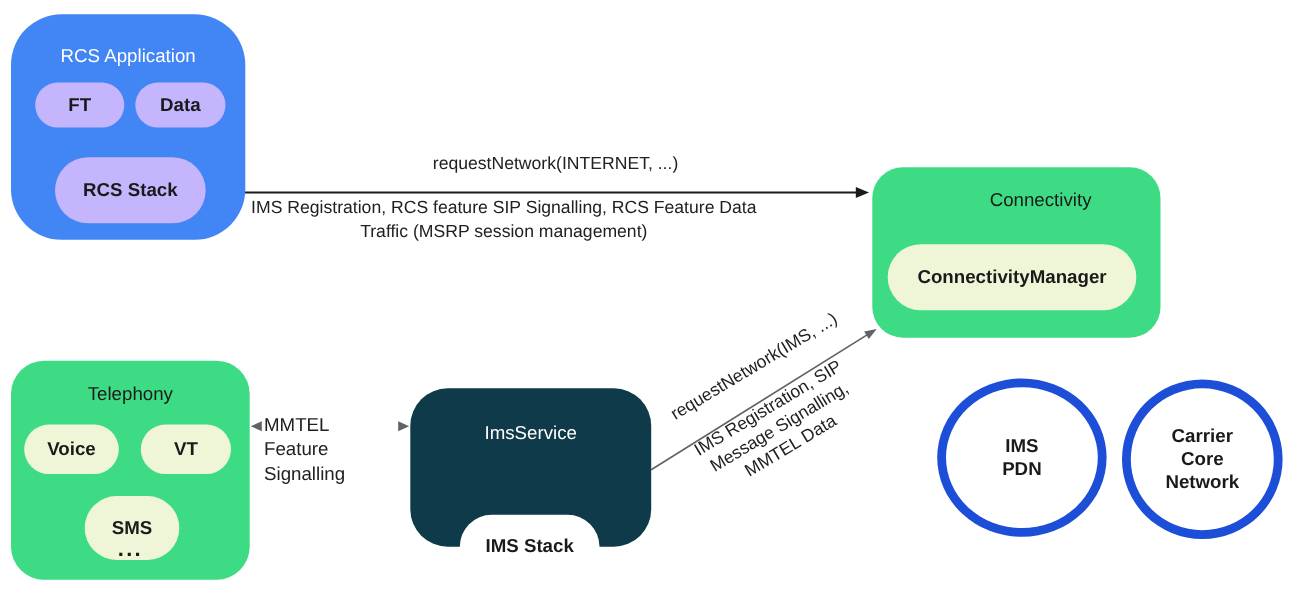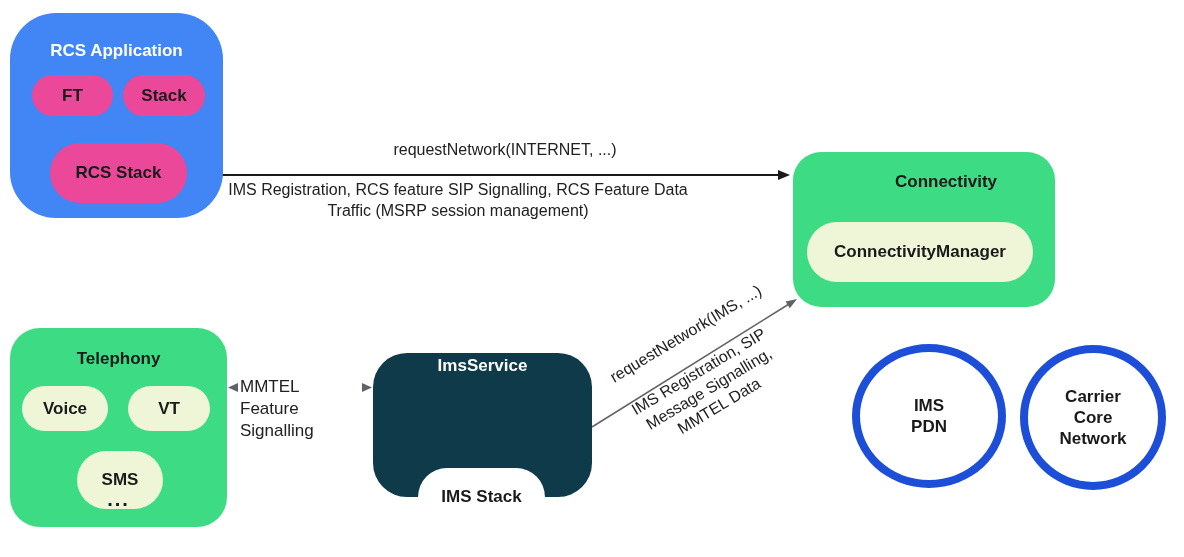--- a/index.html
+++ b/index.html
@@ -2,47 +2,47 @@
 <html><head>
 <meta charset="utf-8">
 <style>
   html,body { margin:0; padding:0; background:#ffffff; }
   .stage {
     position:relative; width:1184px; height:557px; background:#ffffff;
     font-family:"Liberation Sans", sans-serif; overflow:hidden; color:#1a1a1a;
   }
   .overlay { position:absolute; left:0; top:0; pointer-events:none; }
   .box { position:absolute; box-sizing:border-box; }
-  .box-title { position:absolute; left:0; right:0; text-align:center; font-weight:bold; font-size:17px; }
+  .box-title { position:absolute; left:0; right:0; text-align:center; font-weight:normal; font-size:17px; }
   .pill {
     position:absolute; display:flex; align-items:center; justify-content:center;
     font-weight:bold; font-size:17px; border-radius:999px; color:#1a1a1a; white-space:nowrap;
   }
   
   .rcs-box { left:10px; top:13px; width:213px; height:205px; background:#4285F4; border-radius:46px; }
   .rcs-box .box-title { top:28px; color:#ffffff; }
-  .pill-blue { background:#ec4899; }
+  .pill-blue { background:#c4b5fd; }
   .pill-ft    { left:22px;  top:62px;  width:81px;  height:41px; }
   .pill-chat  { left:113px; top:62px;  width:82px;  height:41px; }
   .pill-rcsstack { left:40px; top:130px; width:137px; height:60px; }
   
   .conn-box { left:793px; top:152px; width:262px; height:155px; background:#3DDC84; border-radius:28px; }
   .conn-box .box-title { top:20px;margin-left:44px; }
   .pill-pale { background:#EFF6D8; }
   .pill-connmgr { left:14px; top:70px; width:226px; height:60px; }
   
   .tel-box { left:10px; top:328px; width:217px; height:199px; background:#3DDC84; border-radius:30px; }
   .tel-box .box-title { top:21px; }
   .pill-voice { left:12px;  top:58px;  width:86px; height:45px; }
   .pill-vt    { left:118px; top:58px;  width:82px; height:45px; }
   .pill-sms   { left:67px;  top:123px; width:86px; height:58px; }
   .tel-dots { position:absolute; left:0; right:0; top:160px; text-align:center; font-weight:bold; font-size:20px; letter-spacing:2px; }
   
   .ims-box { left:373px; top:353px; width:219px; height:144px; background:#0E3A49; border-radius:34px; }
-  .ims-box .box-title { top:3px; color:#ffffff; }
+  .ims-box .box-title { top:31px; color:#ffffff; }
   .pill-white { background:#ffffff;margin-top:48px; }
   .pill-imsstack { left:45px; top:67px; width:127px; height:58px; }
   
   .net-circle {
     position:absolute; border:8px solid #1d4ed8; border-radius:50%; background:#ffffff;
     display:flex; flex-direction:column; align-items:center; justify-content:center;
     font-weight:bold; font-size:17px; line-height:21px; text-align:center;
   }
   .circle-imspdn  { left:852px; top:344px; width:138px; height:128px; }
   .circle-carrier { left:1020px; top:345px; width:130px; height:129px; }
@@ -69,21 +69,21 @@
     <line x1="592" y1="427" x2="789" y2="304" stroke="#5F6368" stroke-width="1.5"></line>
     <polygon points="797,299 789.8,308.2 785.6,301.4" fill="#5F6368"></polygon>
 
     <polygon points="228,387.5 238,383 238,392" fill="#5F6368"></polygon>
     <polygon points="372,387.5 362,383 362,392" fill="#5F6368"></polygon>
   </svg>
 
   <div class="box rcs-box">
     <div class="box-title">RCS Application</div>
     <div class="pill pill-blue pill-ft">FT</div>
-    <div class="pill pill-blue pill-chat">Stack</div>
+    <div class="pill pill-blue pill-chat">Data</div>
     <div class="pill pill-blue pill-rcsstack">RCS Stack</div>
   </div>
 
   <div class="box conn-box">
     <div class="box-title">Connectivity</div>
     <div class="pill pill-pale pill-connmgr">ConnectivityManager</div>
   </div>
 
   <div class="box tel-box">
     <div class="box-title">Telephony</div>

